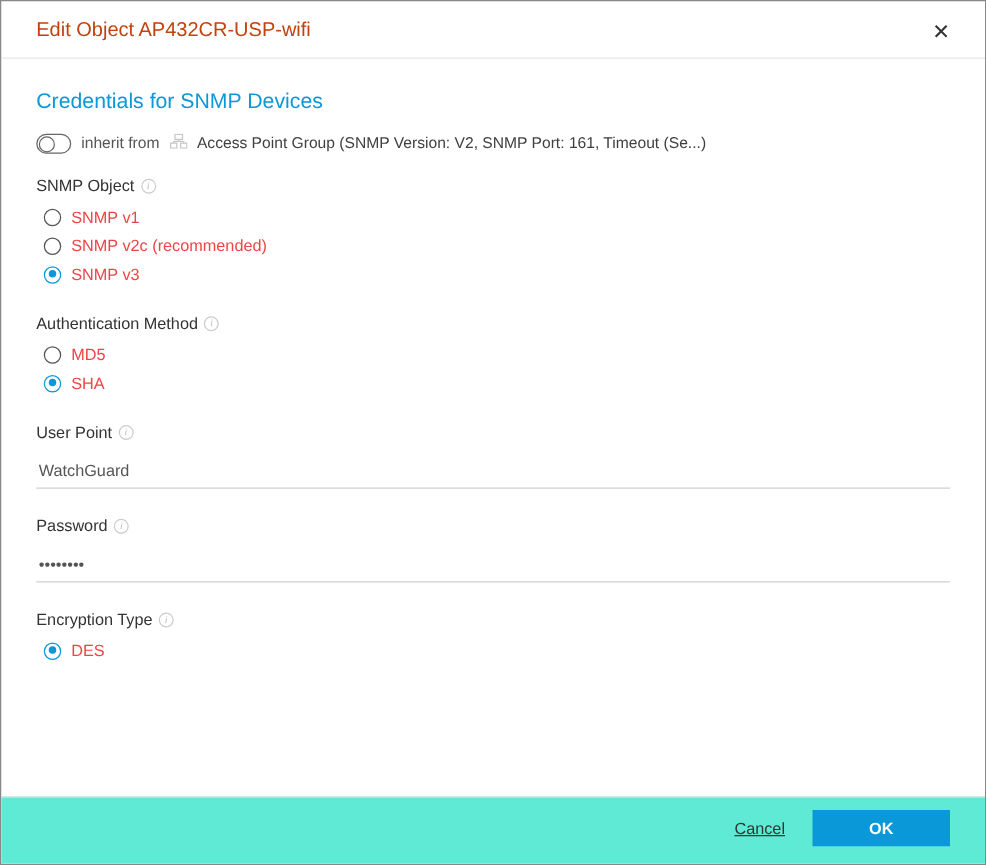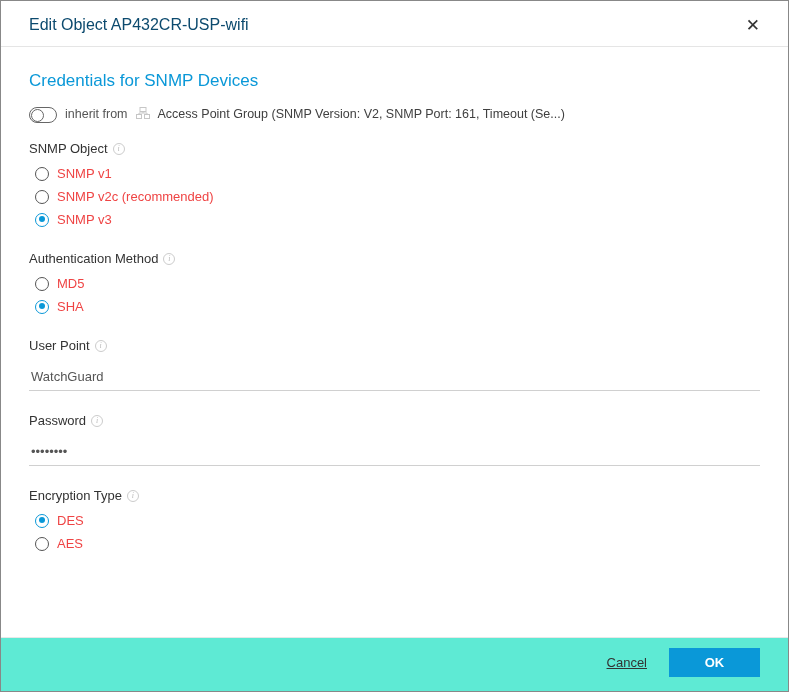--- a/index.html
+++ b/index.html
@@ -14,21 +14,21 @@
     position: relative;
   }
   .dialog { padding: 0 28px; }
   .header {
     padding: 15px 28px 12px 28px;
     border-bottom: 1px solid #e5e5e5;
     display: flex;
     justify-content: space-between;
     align-items: center;
   }
-  .header-title { font-size: 16px; color: #0c4a6e; font-weight: 400; }
+  .header-title { font-size: 16px; color: #c2410c; font-weight: 400; }
   .close-btn { font-size: 17px; color: #333; cursor: pointer; user-select: none; line-height: 1; }
   .section-title {
     color: #0a98d8;
     font-size: 17px;
     font-weight: 400;
     margin: 24px 0 16px 0;
   }
   .inherit-row {
     display: flex;
     align-items: flex-start;
@@ -154,21 +154,21 @@
     cursor: pointer;
     background: none;
     border: none;
     font-family: inherit;
   }
   .btn-ok {
     background: #0a98d8;
     color: #fff;
     border: none;
     padding: 7px 0;
-    width: 91px;
+    width: 110px;
     font-size: 13px;
     font-weight: 600;
     cursor: pointer;
     font-family: inherit;
   }
 </style>
 </head>
 <body>
 
 <div class="header">
@@ -249,24 +249,20 @@
 
   <div class="field-label">
     <span>Encryption Type</span>
     <span class="info-icon">i</span>
   </div>
   <div class="radio-group">
     <div class="radio-row">
       <div class="radio checked"></div>
       <span>DES</span>
     </div>
-    <div class="radio-row">
-      <div class="radio"></div>
-      <span>AES</span>
-    </div>
   </div>
 
 </div>
 
 <div class="footer">
   <button class="btn-cancel">Cancel</button>
   <button class="btn-ok">OK</button>
 </div>
 
 </body></html>

